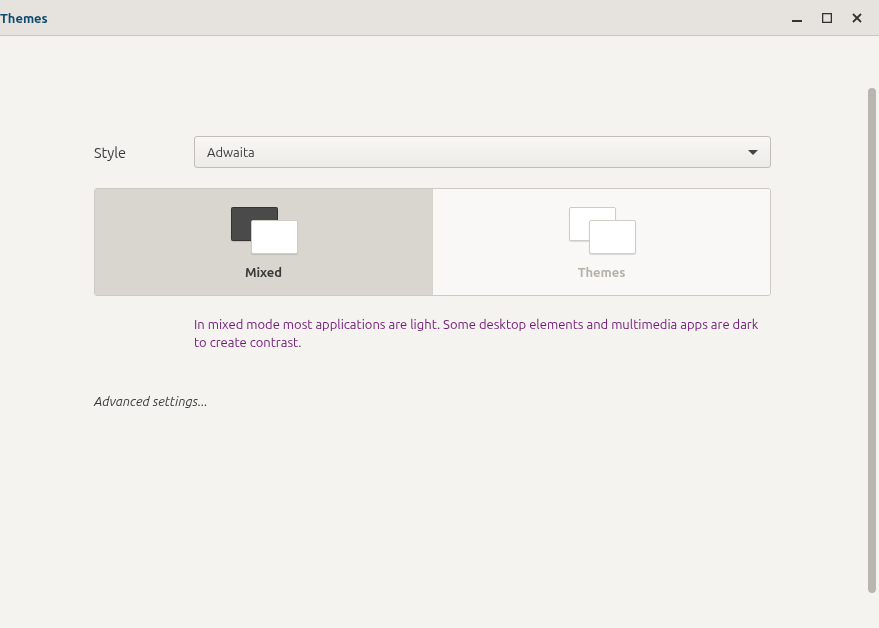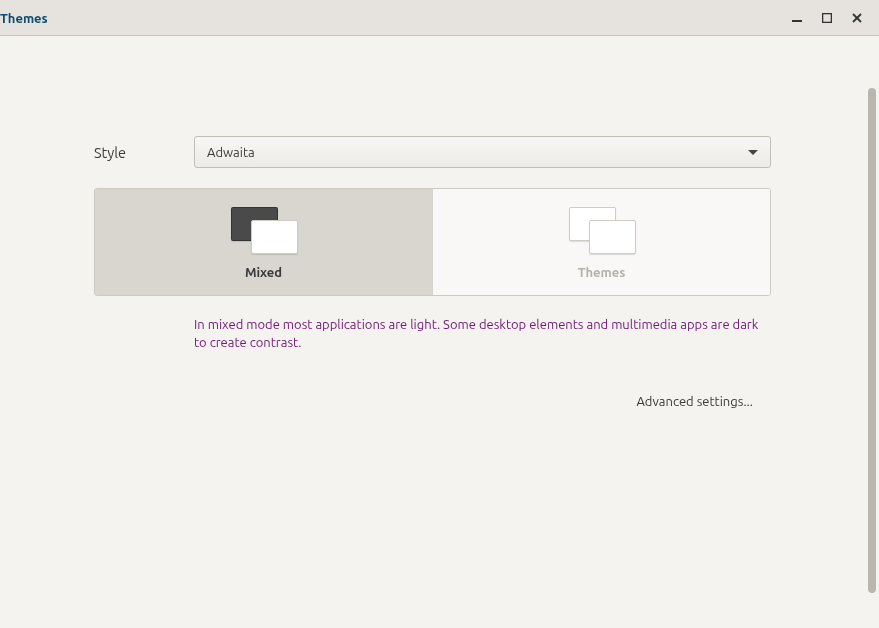--- a/index.html
+++ b/index.html
@@ -187,22 +187,23 @@
     }
     .description-row .row-label {
       width: 100px;
     }
     .description {
       font-size: 13px;
       color: #701a75;
       line-height: 1.35;
     }
     .advanced-row {
-      text-align: right;
+      text-align: left;
       margin-top: 40px;
+      font-style: italic;
     }
     .advanced-link {
       font-size: 13px;
       color: #3a3a3a;
       cursor: pointer;
       padding-right: 18px;
     }
   </style>
 </head>
 <body>

